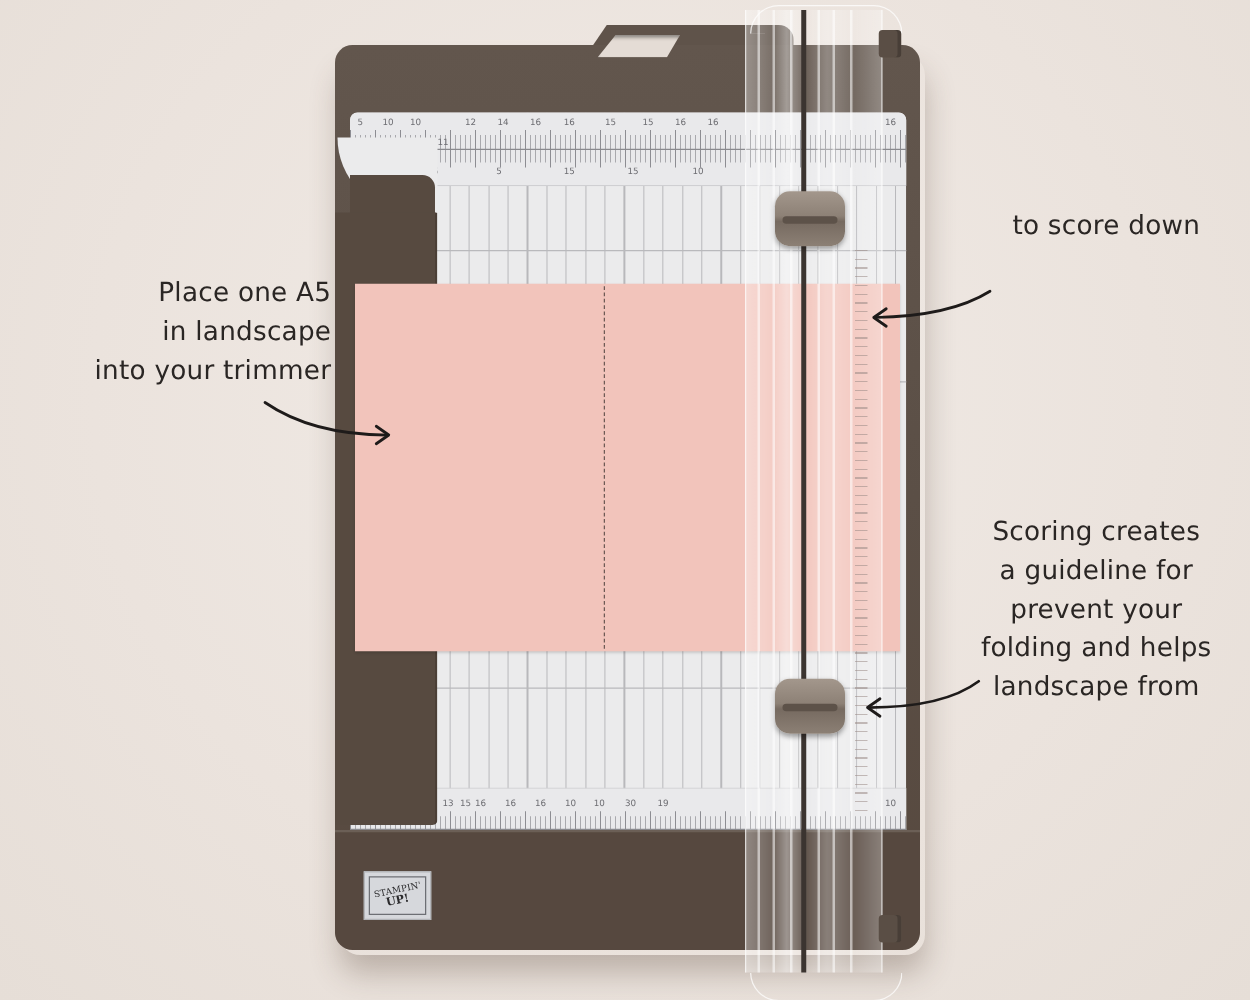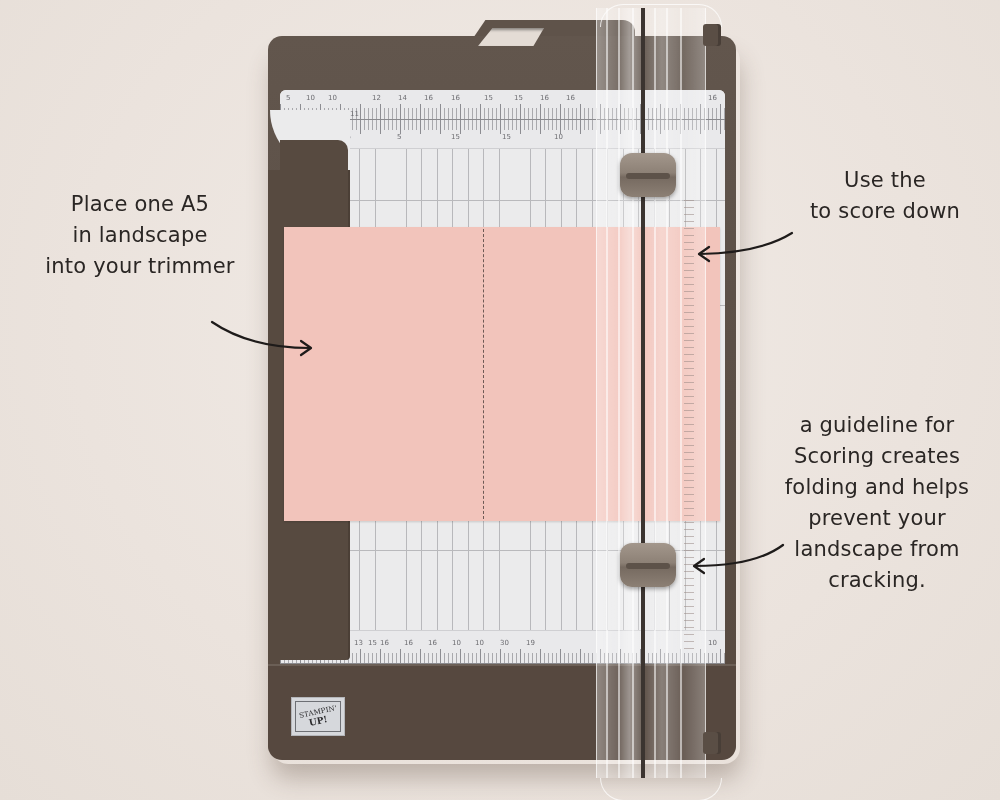--- a/index.html
+++ b/index.html
@@ -130,38 +130,36 @@
   }
   .blade-handle::before {
     content:""; position:absolute; left:6px; right:6px; top:20px; height:6px;
     background:#5d5249; border-radius:6px;
   }
   .arrow { position:absolute; overflow:visible; }
 </style>
 </head>
 <body>
 
-<div class="annotation" style="left:15px; top:189px; width:250px;">
+<div class="annotation" style="left:15px; top:219px; width:250px;text-align:right;">
   <span class="line">Place one A5</span>
   <span class="line">in landscape</span>
   <span class="line">into your trimmer</span>
 </div>
 
 <div class="annotation" style="left:790px; top:165px; width:190px;">
-  <span class="line">Use the</span>
   <span class="line">to score down</span>
 </div>
 
 <div class="annotation" style="left:772px; top:410px; width:210px;">
+  <span class="line">Scoring creates</span>
   <span class="line">a guideline for</span>
-  <span class="line">Scoring creates</span>
+  <span class="line">prevent your</span>
   <span class="line">folding and helps</span>
-  <span class="line">prevent your</span>
   <span class="line">landscape from</span>
-  <span class="line">cracking.</span>
 </div>
 
 <div class="trimmer">
   <div class="base-shadow"></div>
   <div class="base-tab"></div>
   <div class="base"></div>
   <div class="handle-slot"></div>
 
   <div class="grid-board">
     <div class="ruler top">

